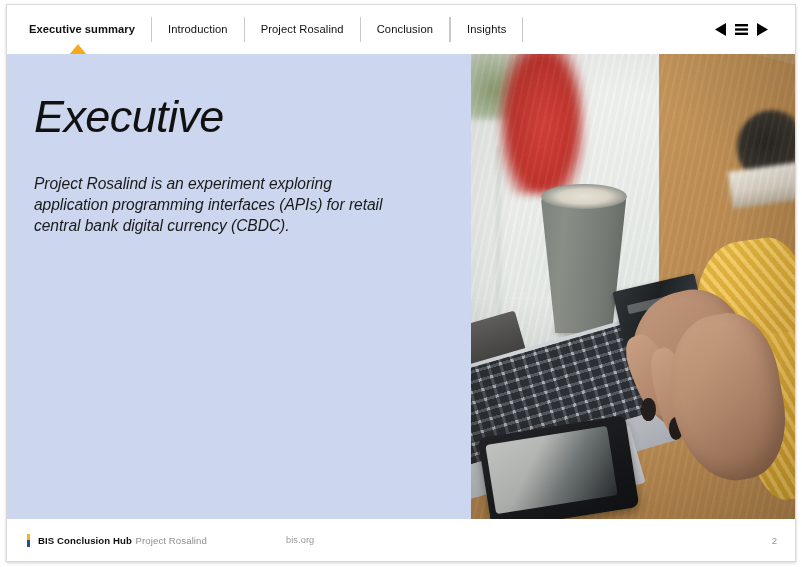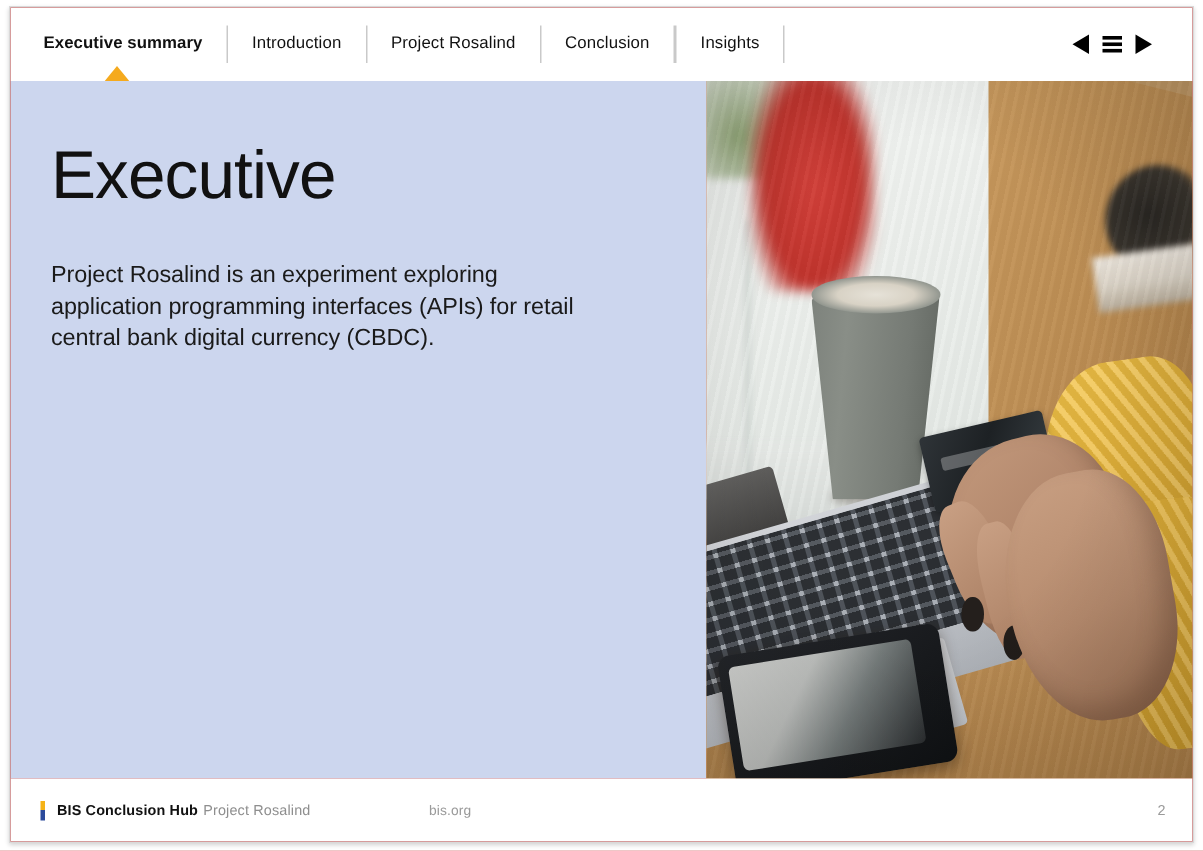--- a/index.html
+++ b/index.html
@@ -15,21 +15,21 @@
     font-family: "Liberation Sans", sans-serif;
     -webkit-font-smoothing: antialiased;
   }
 
   .slide {
     position: absolute;
     left: 6px;
     top: 4px;
     width: 790px;
     height: 558px;
-    background: #b91c1c;
+    background: #86efac;
     border: 1px solid #d9d9d9;
     box-sizing: border-box;
     box-shadow: 0 1px 3px rgba(0,0,0,0.18);
     overflow: hidden;
     display: flex;
     flex-direction: column;
   }
 
   
   .navbar {
@@ -90,20 +90,21 @@
     border-right: 9px solid transparent;
     border-bottom: 11px solid #f5aa1e;
   }
 
   
   .content {
     flex: 1 1 auto;
     display: flex;
     position: relative;
     min-height: 0;
+    font-style: italic;
   }
 
   .left-pane {
     width: 464px;
     flex: 0 0 464px;
     background: #ccd6ee;
     padding: 41px 34px 0 27px;
     box-sizing: border-box;
   }
   .title {

